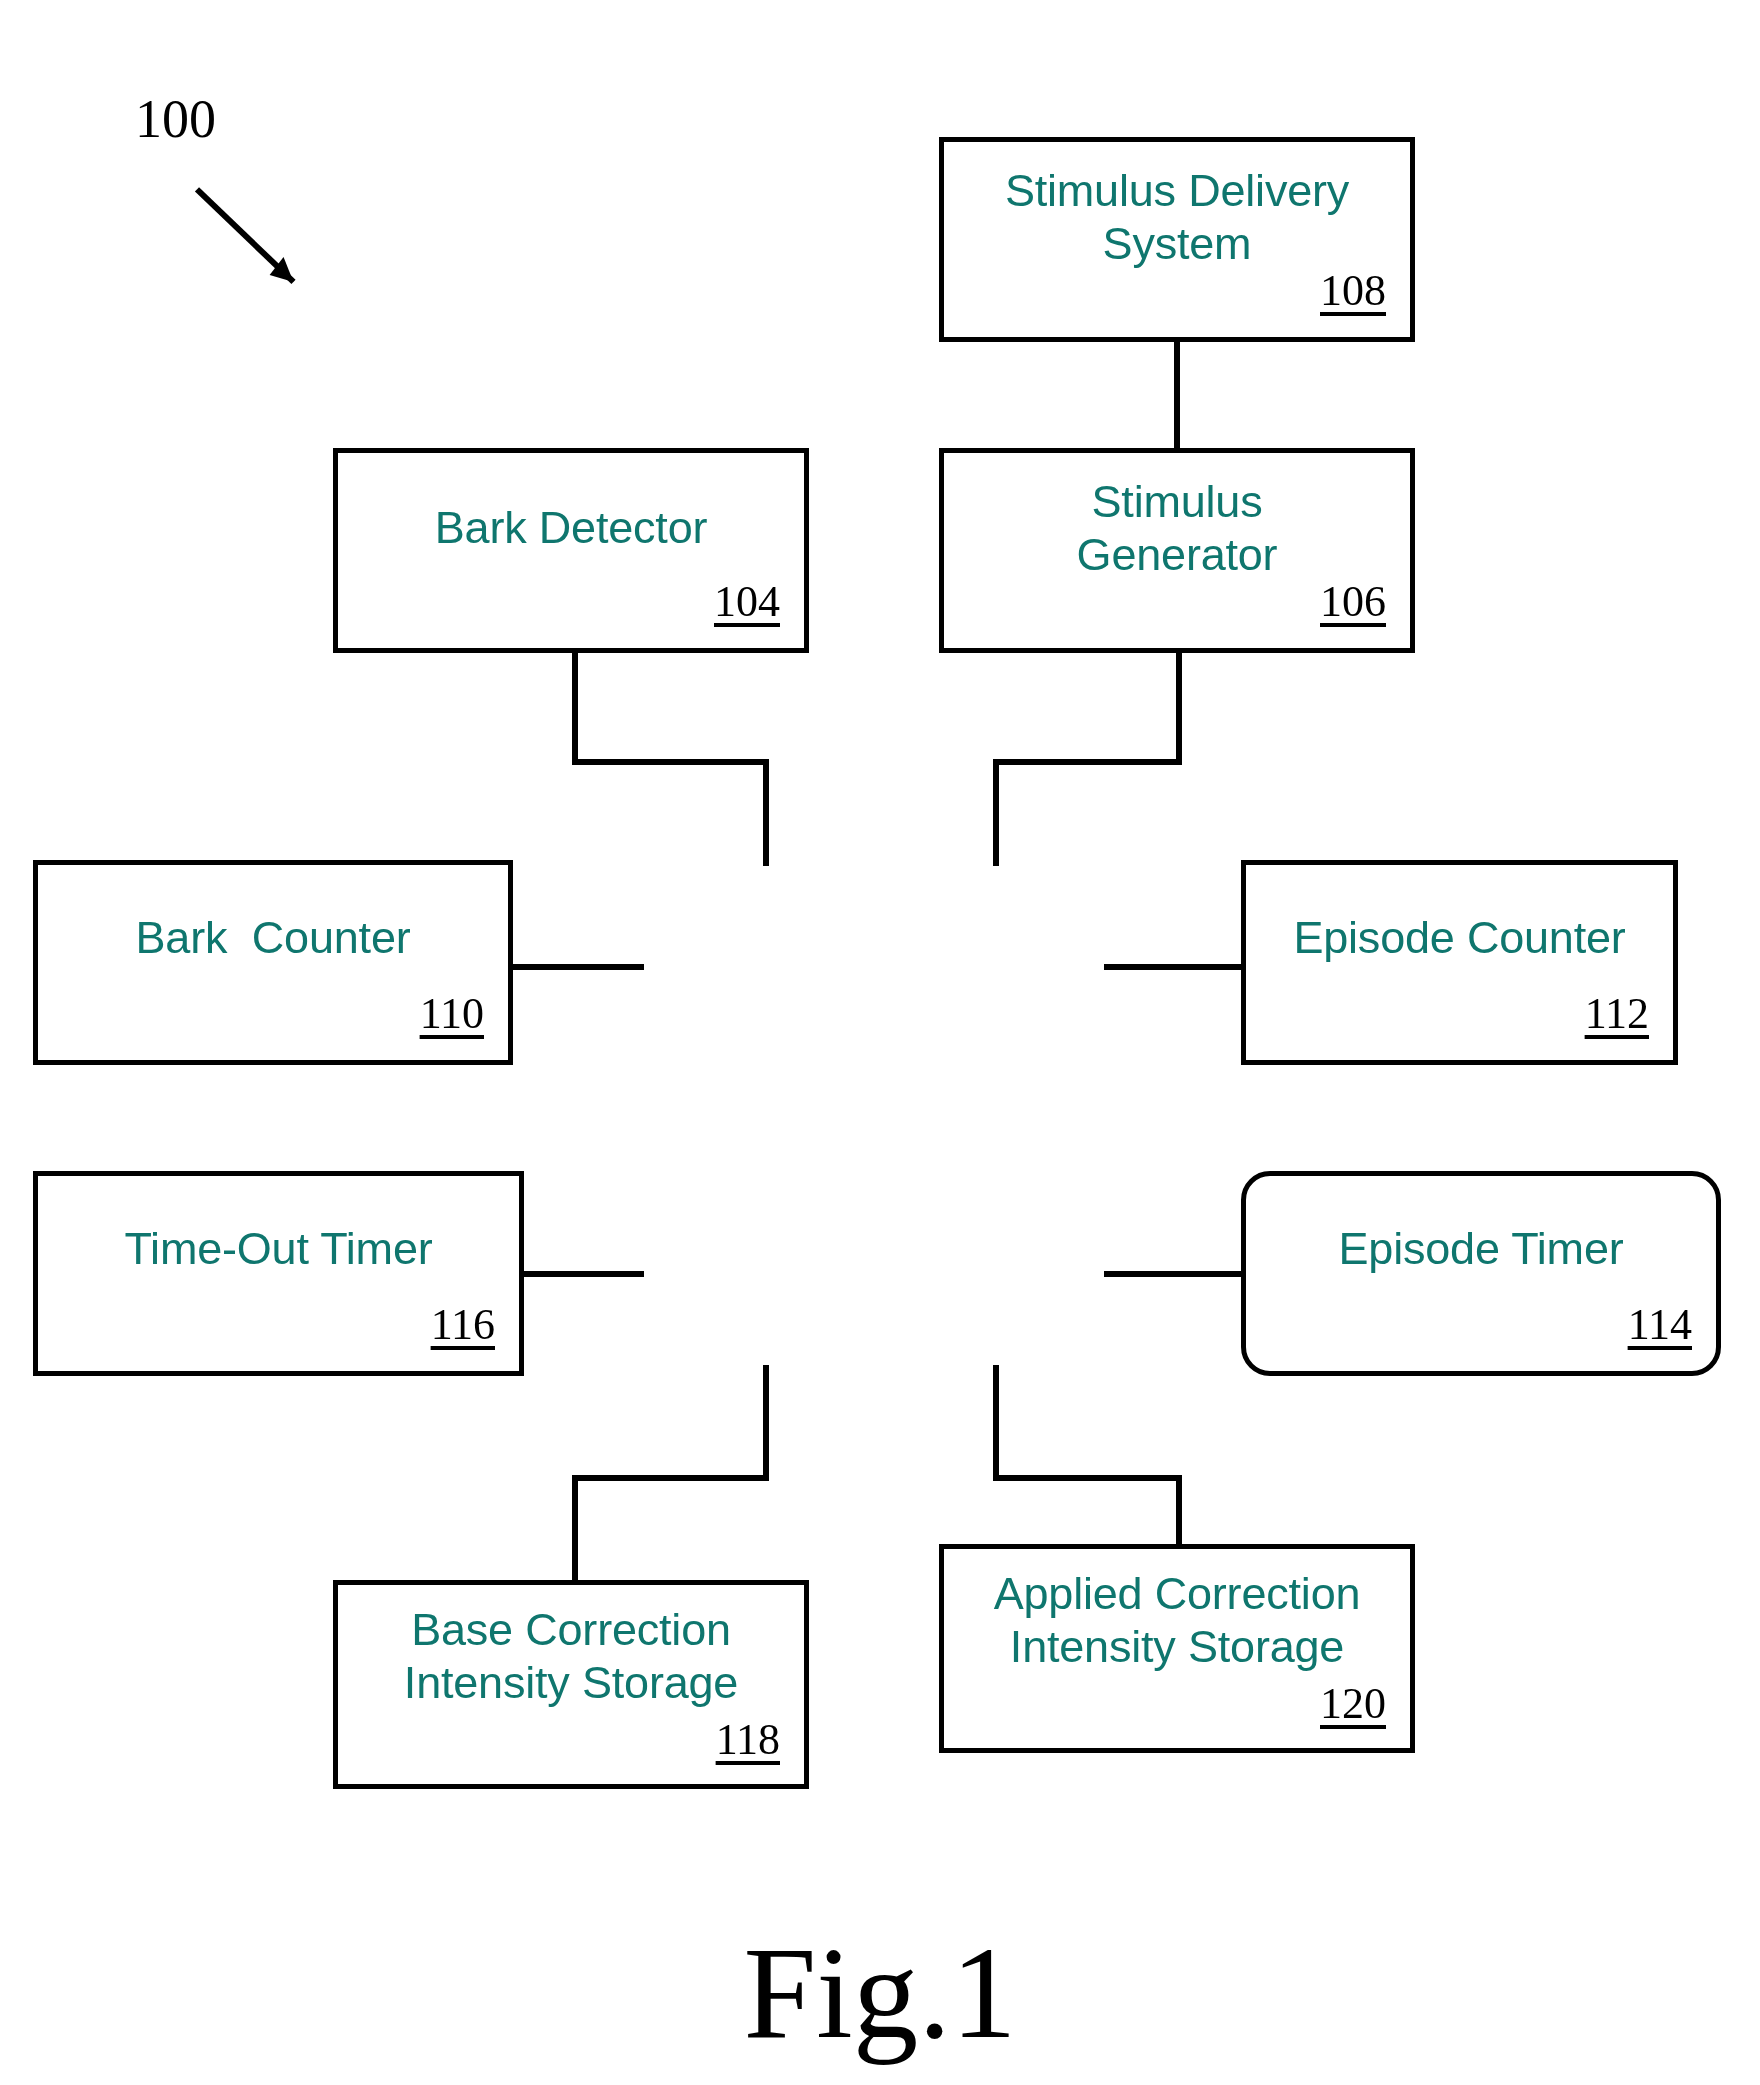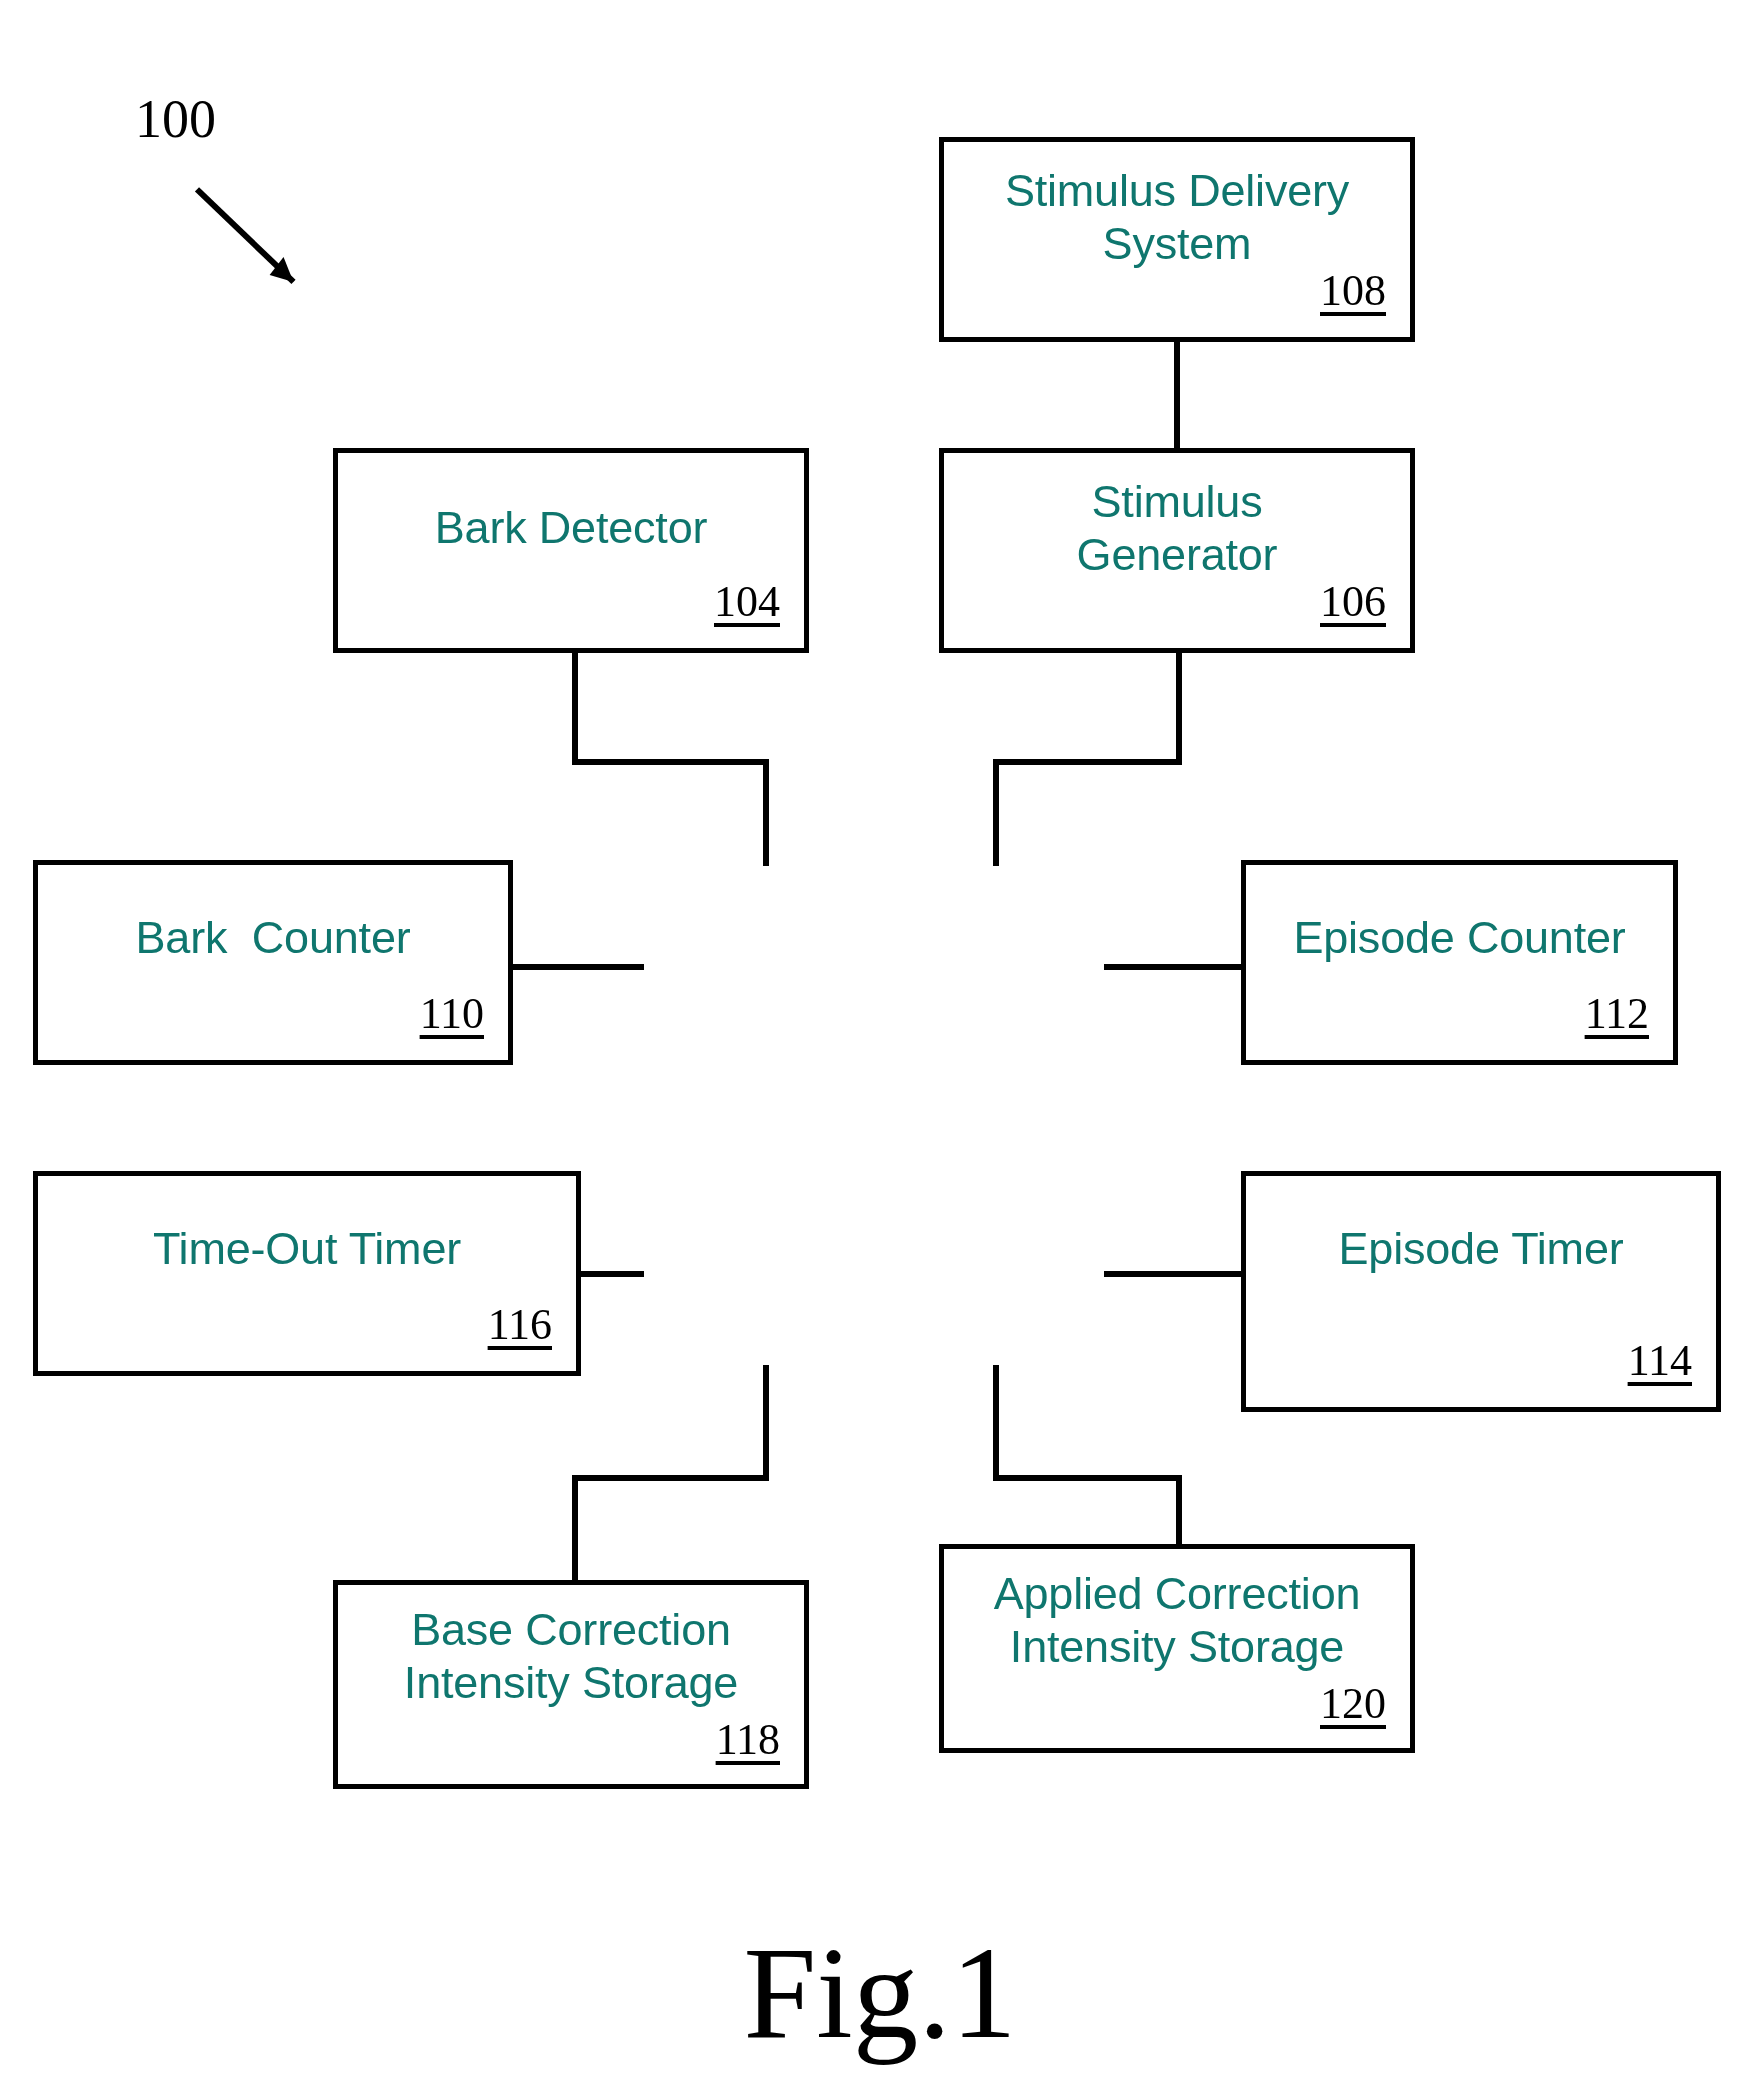--- a/index.html
+++ b/index.html
@@ -142,26 +142,26 @@
     <div class="box-title" style="top:46px;">Bark  Counter</div>
     <div class="box-ref" style="bottom:22px;">110</div>
   </div>
 
 
   <div class="box" style="left:1241px; top:860px; width:437px; height:205px;">
     <div class="box-title" style="top:46px;">Episode Counter</div>
     <div class="box-ref" style="bottom:22px;">112</div>
   </div>
 
-  <div class="box" style="left:33px; top:1171px; width:548px; height:205px;text-decoration:underline;">
+  <div class="box" style="left:33px; top:1171px; width:491px; height:205px;text-decoration:underline;">
     <div class="box-title" style="top:46px;">Time-Out Timer</div>
     <div class="box-ref" style="bottom:22px;">116</div>
   </div>
 
-  <div class="box" style="left:1241px; top:1171px; width:480px; height:241px;">
+  <div class="box" style="left:1241px; top:1171px; width:480px; height:205px;border-radius:29px;">
     <div class="box-title" style="top:46px;">Episode Timer</div>
     <div class="box-ref" style="bottom:22px;">114</div>
   </div>
 
   <div class="box" style="left:333px; top:1580px; width:476px; height:209px;">
     <div class="box-title" style="top:18px;">Base Correction
 Intensity Storage</div>
     <div class="box-ref" style="bottom:20px;">118</div>
   </div>
 

